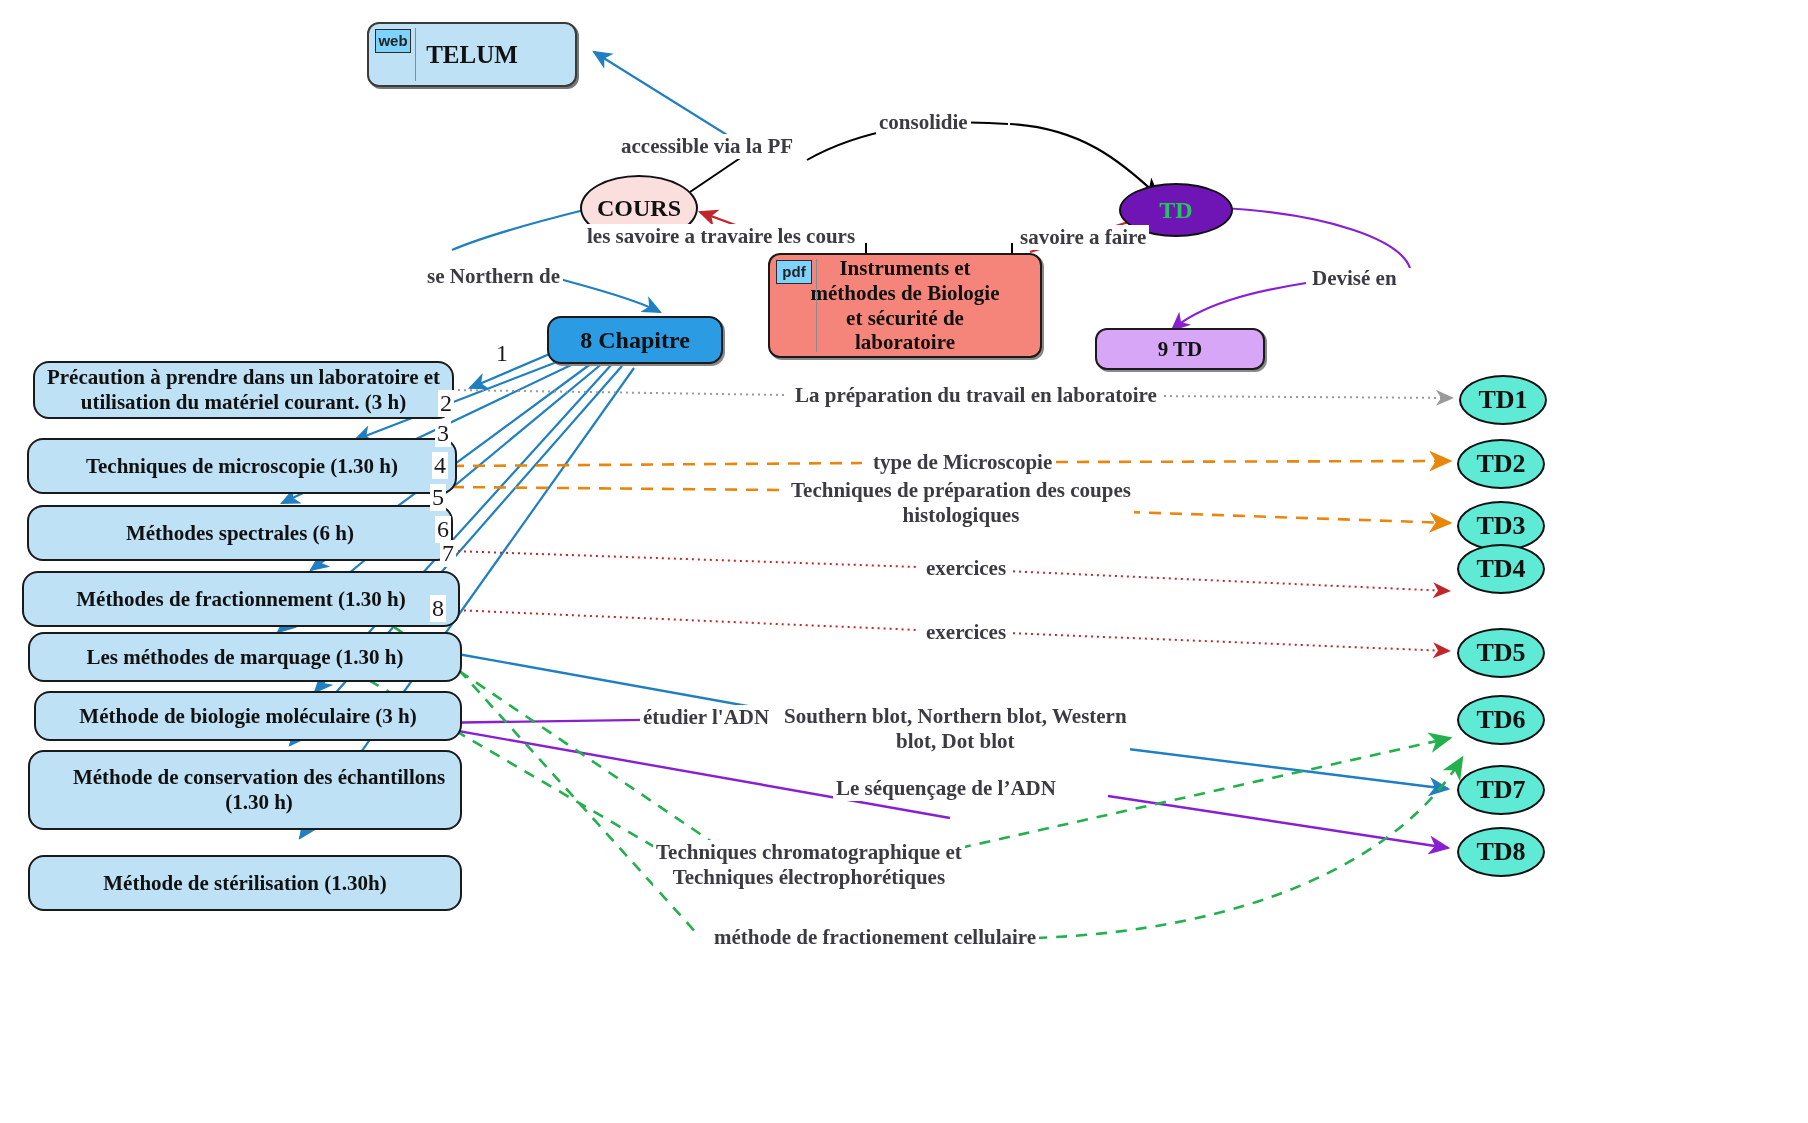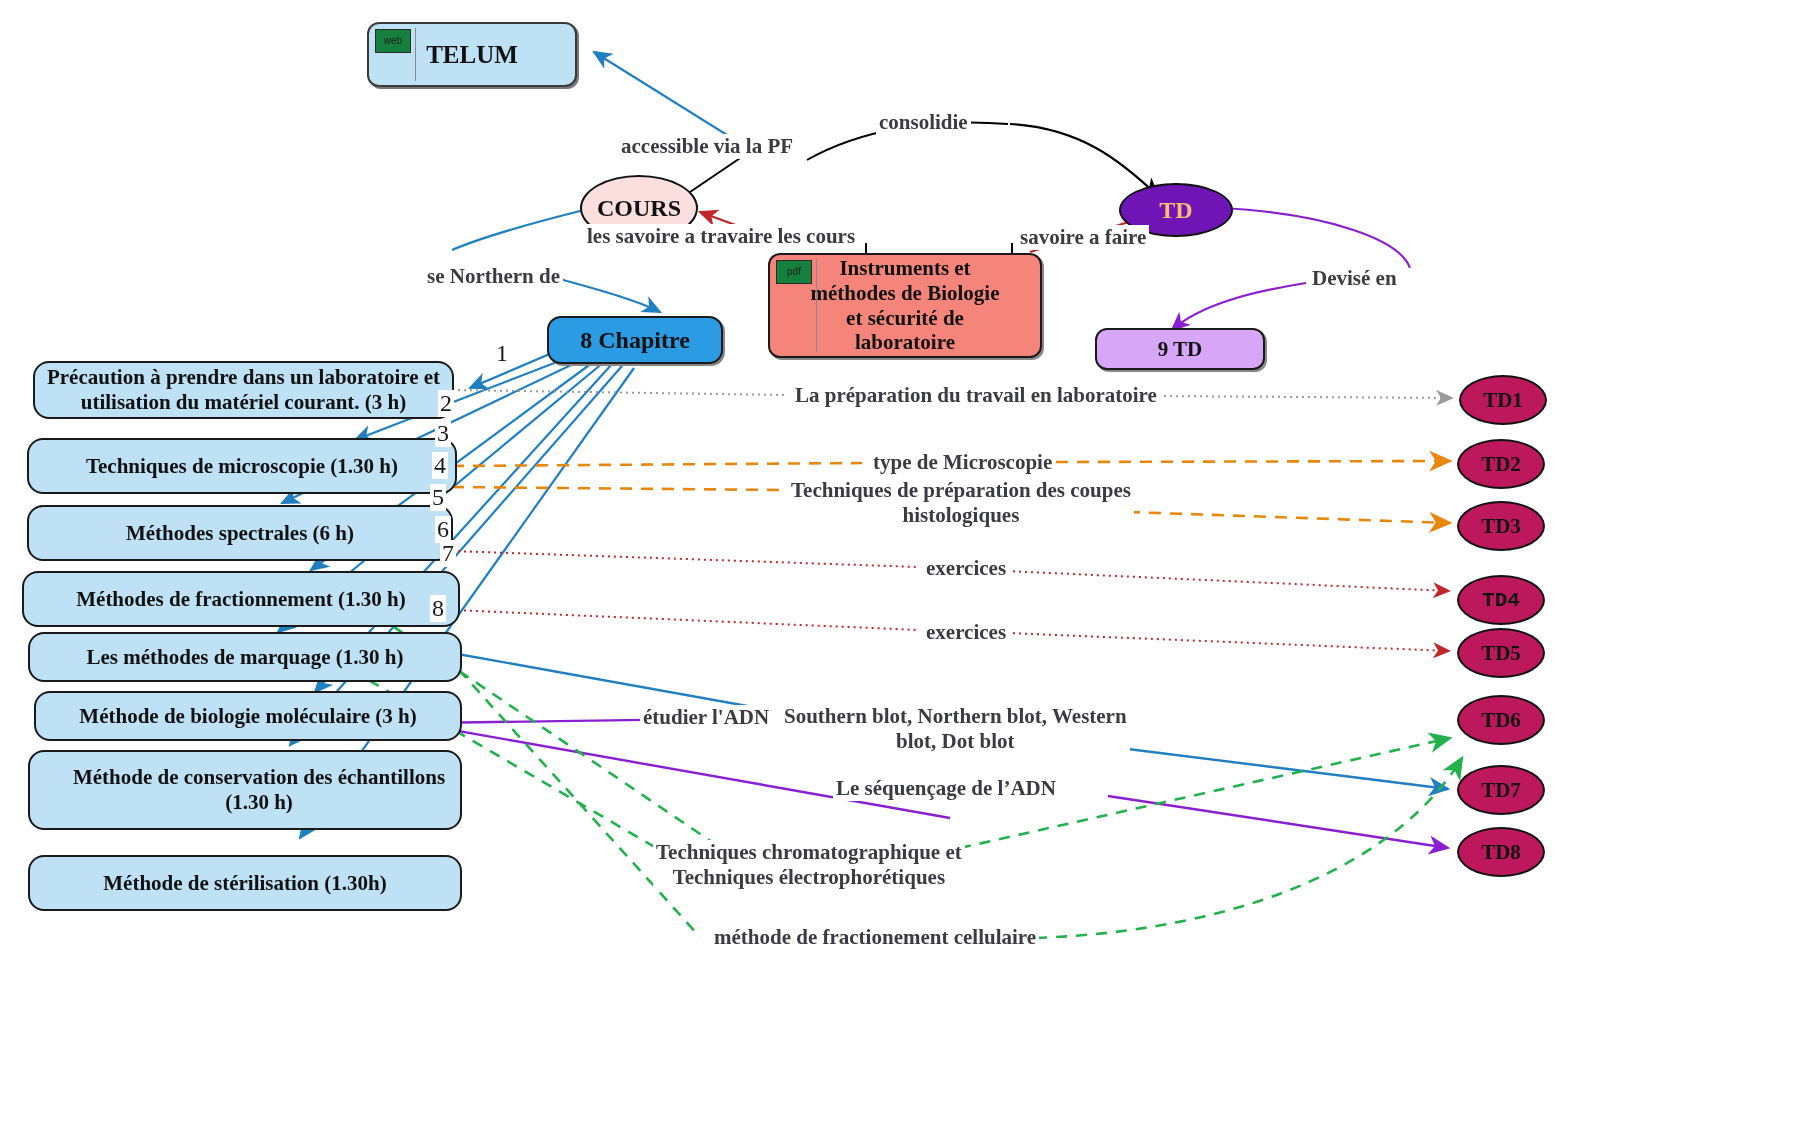--- a/index.html
+++ b/index.html
@@ -15,31 +15,31 @@
            font-size:21px;padding:4px 10px;}
   .telum{background:#bfe1f6;border:2px solid #3a3a3a;border-radius:12px;
          font-size:25px;box-shadow:2px 2px 0 #777;}
   .chapitre8{background:#2b9ce4;border:2px solid #1a1a1a;border-radius:14px;
              font-size:24px;box-shadow:2px 2px 0 #888;}
   .instruments{background:#f5857a;border:2px solid #1a1a1a;border-radius:12px;
                font-size:21px;box-shadow:2px 2px 0 #888;}
   .td9{background:#d7a6f7;border:2px solid #1a1a1a;border-radius:12px;font-size:21px;
        box-shadow:2px 2px 0 #888;}
 
-  .badge{position:absolute;left:6px;top:5px;width:34px;height:22px;background:#15803d;
-         border:1.6px solid #2b2b2b;font-size:10px;font-weight:normal;color:#222;
+  .badge{position:absolute;left:6px;top:5px;width:34px;height:22px;background:#7dd3fc;
+         border:1.6px solid #2b2b2b;font-size:15px;font-weight:bold;color:#222;
          display:flex;align-items:center;justify-content:center;
          font-family:"Liberation Sans",sans-serif;}
   .vrule{position:absolute;top:4px;bottom:4px;left:46px;width:1px;background:#8a8a8a;}
 
   .ell{position:absolute;display:flex;align-items:center;justify-content:center;
        border:2.5px solid #111;border-radius:50%;font-weight:bold;color:#111;}
   .ell-cours{background:#fbdede;font-size:24px;}
-  .ell-td{background:#6f15b5;color:#fdba74;font-size:24px;}
-  .ell-tdn{background:#be185d;font-size:21px;border-width:2.5px;}
+  .ell-td{background:#6f15b5;color:#22c55e;font-size:24px;}
+  .ell-tdn{background:#5eead4;font-size:26px;border-width:2.5px;}
 
   .lbl{position:absolute;font-weight:bold;color:#3b3b42;font-size:21px;
        background:#fff;padding:0 3px;line-height:1.2;white-space:pre;text-align:center;}
   .num{position:absolute;font-weight:normal;color:#1a1a1a;font-size:24px;background:#fff;
        padding:0 2px;font-family:"Liberation Serif",serif;}
 </style>
 </head>
 <body>
 
 <div id="stage">
@@ -197,21 +197,21 @@
 
   <div class="ell ell-tdn" style="left:1459px;top:375px;width:84px;height:46px;">
     <span>TD1</span>
     </div>
   <div class="ell ell-tdn" style="left:1457px;top:439px;width:84px;height:46px;">
     <span>TD2</span>
     </div>
   <div class="ell ell-tdn" style="left:1457px;top:501px;width:84px;height:46px;">
     <span>TD3</span>
     </div>
-  <div class="ell ell-tdn" style="left:1457px;top:575px;width:84px;height:46px;font-family:Liberation Mono, monospace;">
+  <div class="ell ell-tdn" style="left:1457px;top:544px;width:84px;height:46px;">
     <span>TD4</span>
     </div>
   <div class="ell ell-tdn" style="left:1457px;top:628px;width:84px;height:46px;">
     <span>TD5</span>
     </div>
   <div class="ell ell-tdn" style="left:1457px;top:695px;width:84px;height:46px;">
     <span>TD6</span>
     </div>
   <div class="ell ell-tdn" style="left:1457px;top:765px;width:84px;height:46px;">
     <span>TD7</span>

